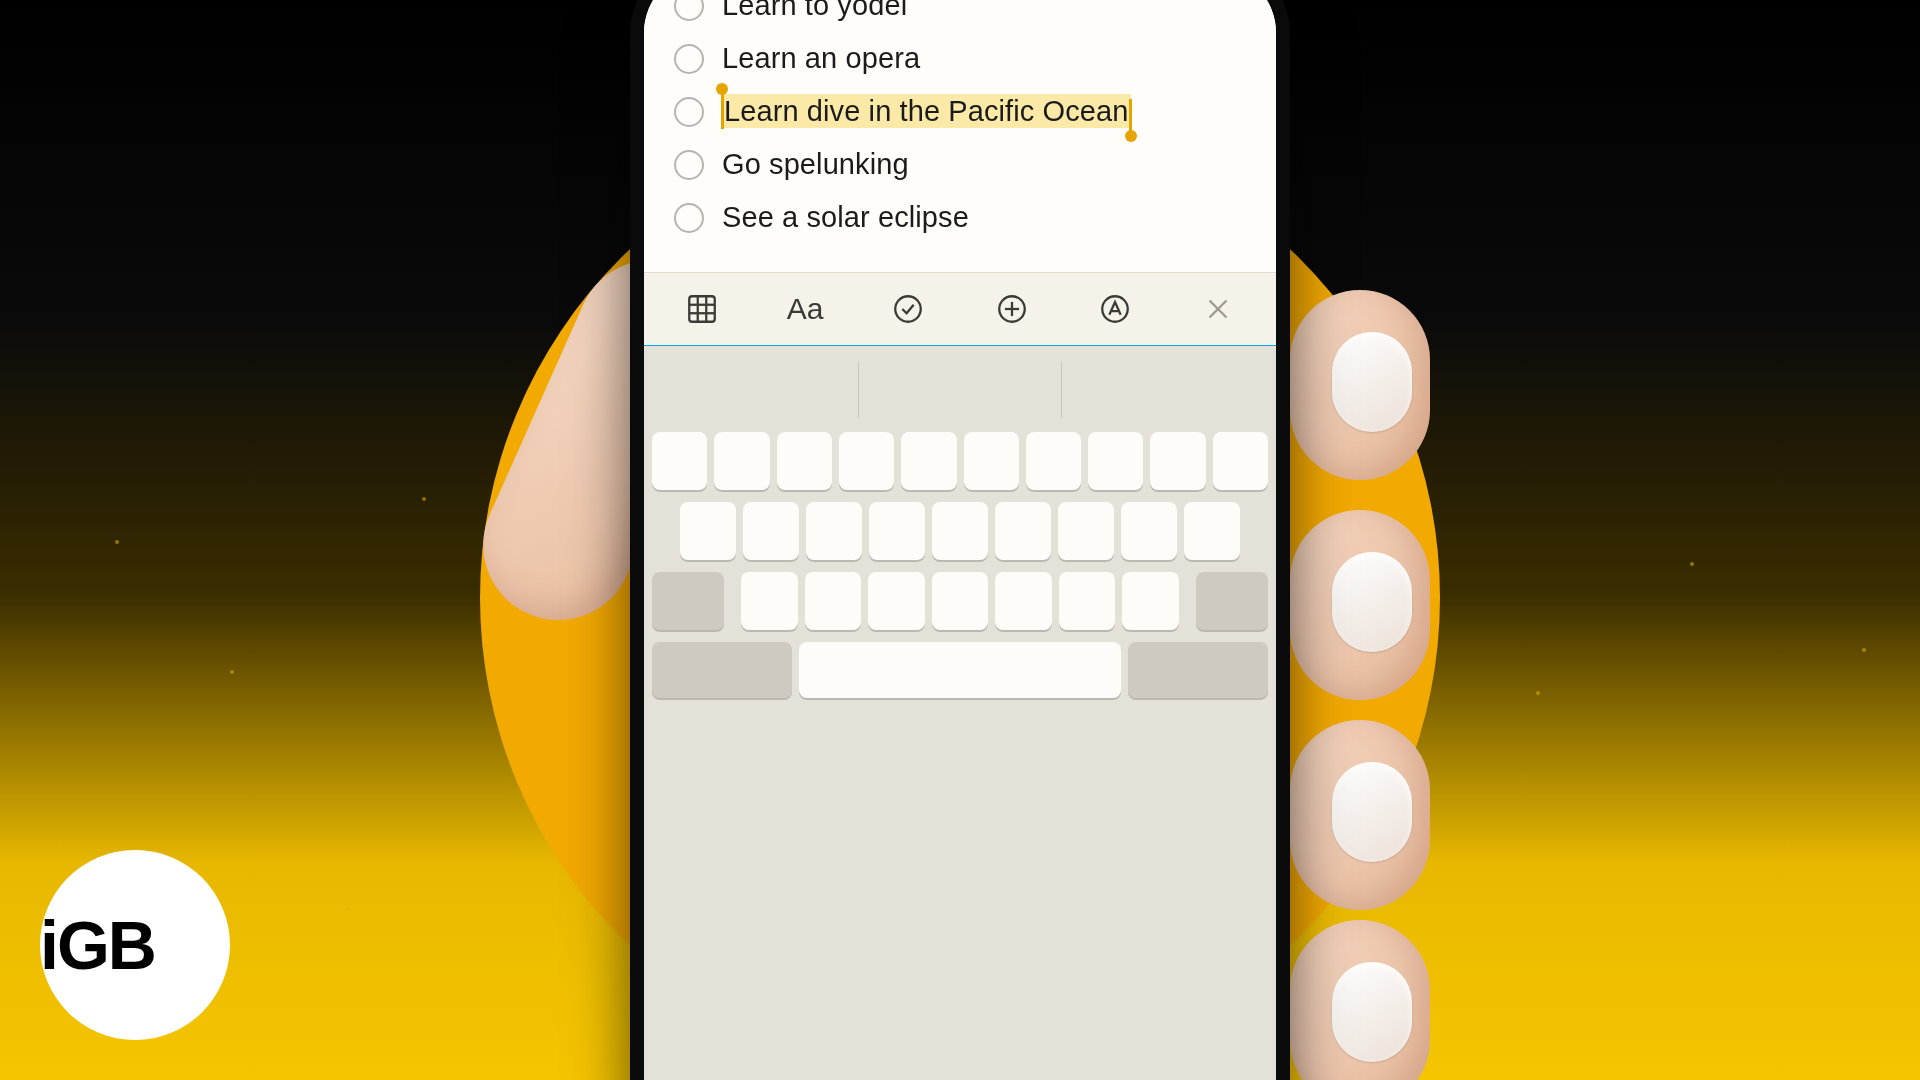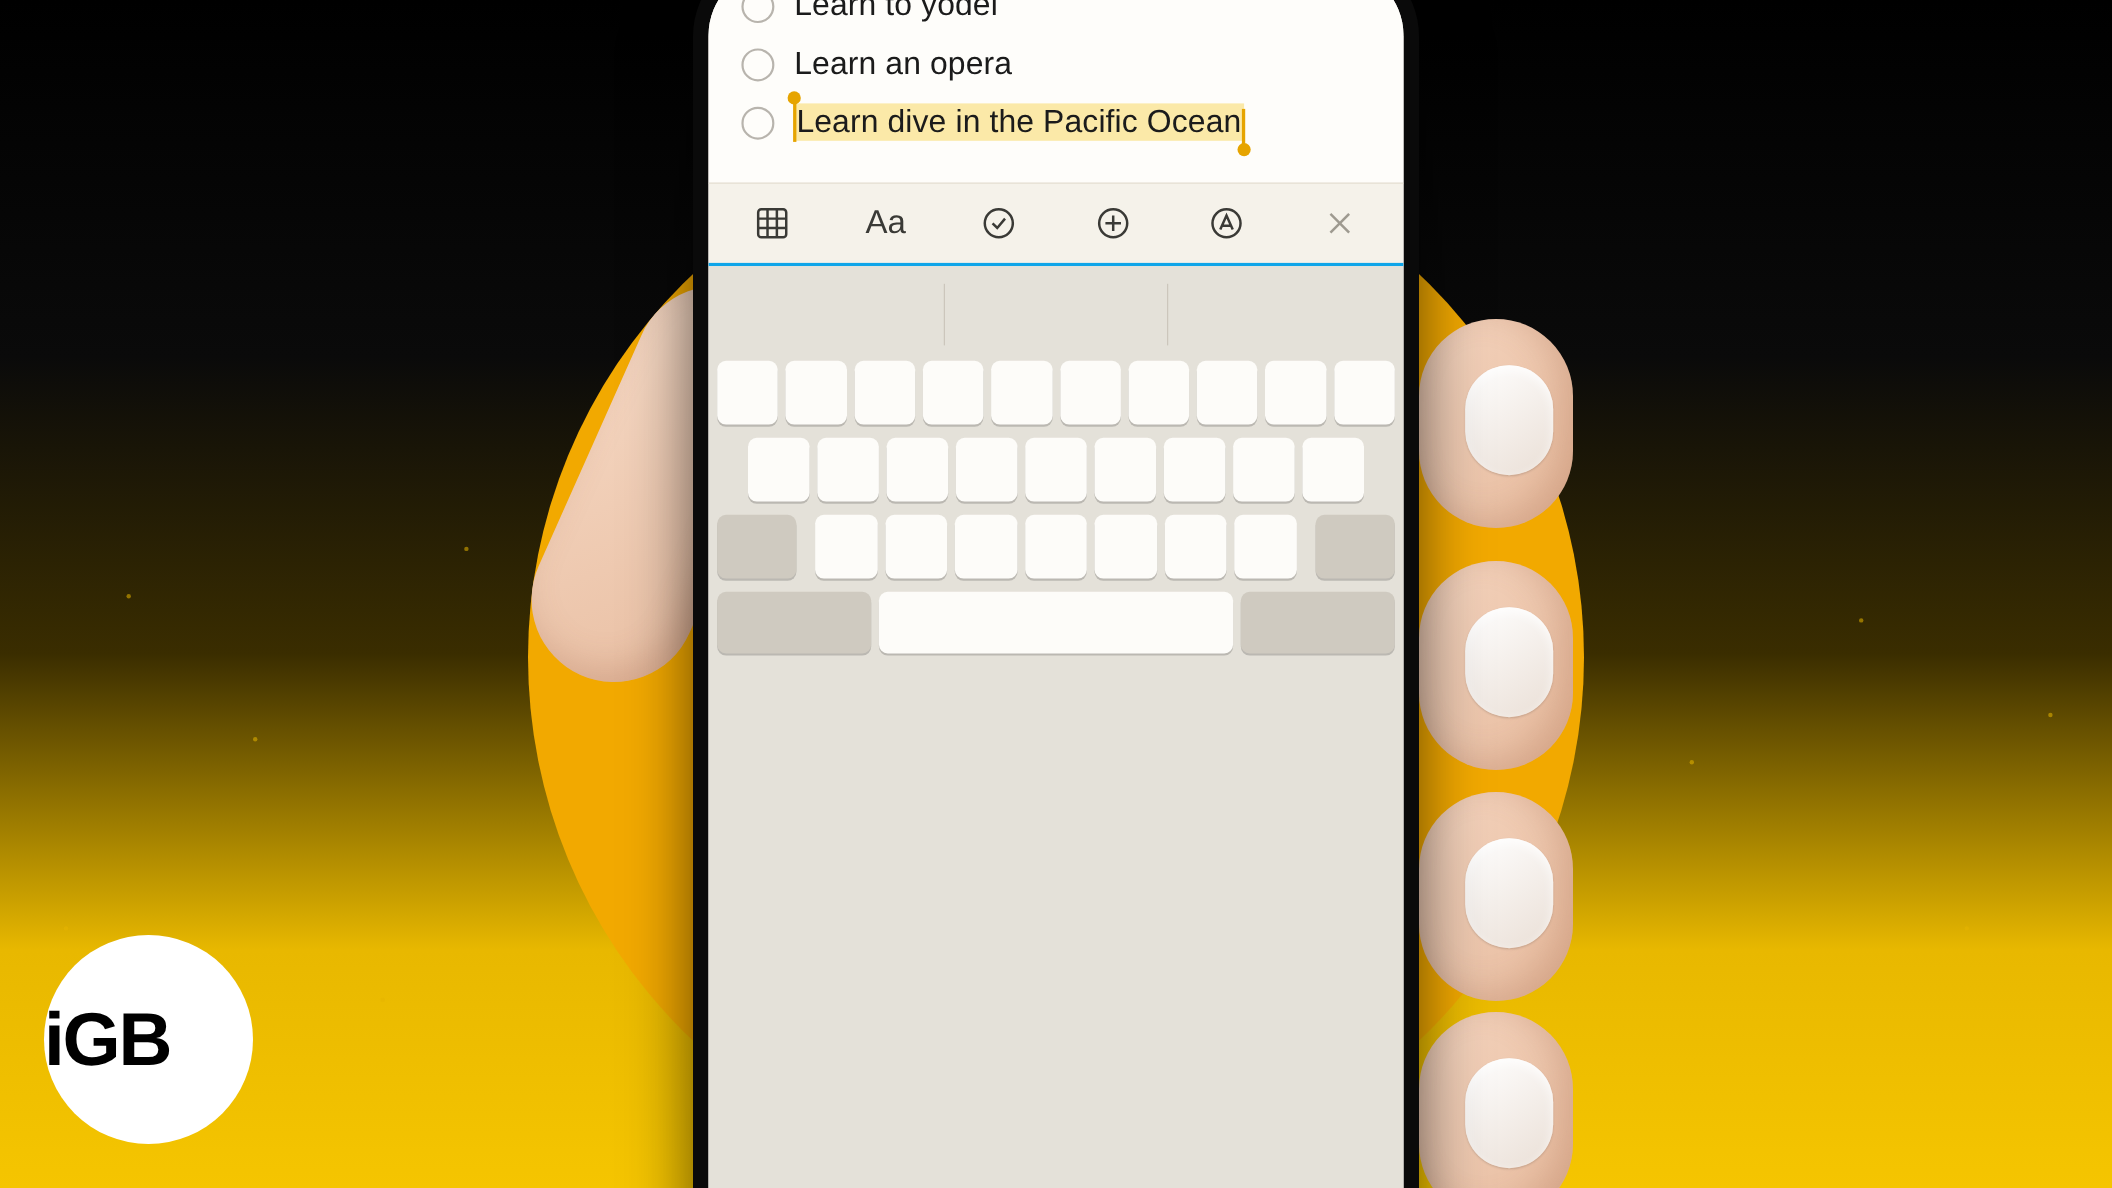--- a/index.html
+++ b/index.html
@@ -78,21 +78,21 @@
     .lolli.start { left:-6px; top:-12px; }
     .caret.end { right:-1px; top:4px; }
     .lolli.end { right:-6px; bottom:-14px; }
 
     
     .toolbar {
       display: flex; align-items: center; justify-content: space-between;
       padding: 14px 36px;
       background: #f5f2ea;
       border-top: 1px solid #e3ddcf;
-      border-bottom: 3px solid #0ea5e9;
+      border-bottom: 1px solid #0ea5e9;
     }
     .toolbar .tbtn {
       width: 44px; height: 44px; display:flex; align-items:center; justify-content:center;
       color: #3a3a36;
     }
     .toolbar svg { width: 34px; height: 34px; stroke:#3a3a36; fill:none; stroke-width:1.6; }
     .toolbar .aa { font-size:30px; font-weight:500; color:#3a3a36; }
     .toolbar .x svg { stroke:#9e9a90; }
 
     
@@ -223,20 +223,28 @@
         <div class="item">
           <div class="circle"></div>
           <span class="itemtext selected">
             <span class="caret start"></span>
             <span class="lolli start"></span>
             <span class="hl">Learn dive in the Pacific Ocean</span>
             <span class="caret end"></span>
             <span class="lolli end"></span>
           </span>
         </div>
+        <div class="item">
+          <div class="circle"></div>
+          <span class="itemtext">Go spelunking</span>
+        </div>
+        <div class="item">
+          <div class="circle"></div>
+          <span class="itemtext">See a solar eclipse</span>
+        </div>
       </div>
 
       <div class="toolbar">
         <div class="tbtn">
           <svg viewBox="0 0 24 24">
               <rect x="3" y="3" width="18" height="18" rx="2"></rect>
               <line x1="3" y1="9" x2="21" y2="9"></line>
               <line x1="3" y1="15" x2="21" y2="15"></line>
               <line x1="9" y1="3" x2="9" y2="21"></line>
               <line x1="15" y1="3" x2="15" y2="21"></line>

